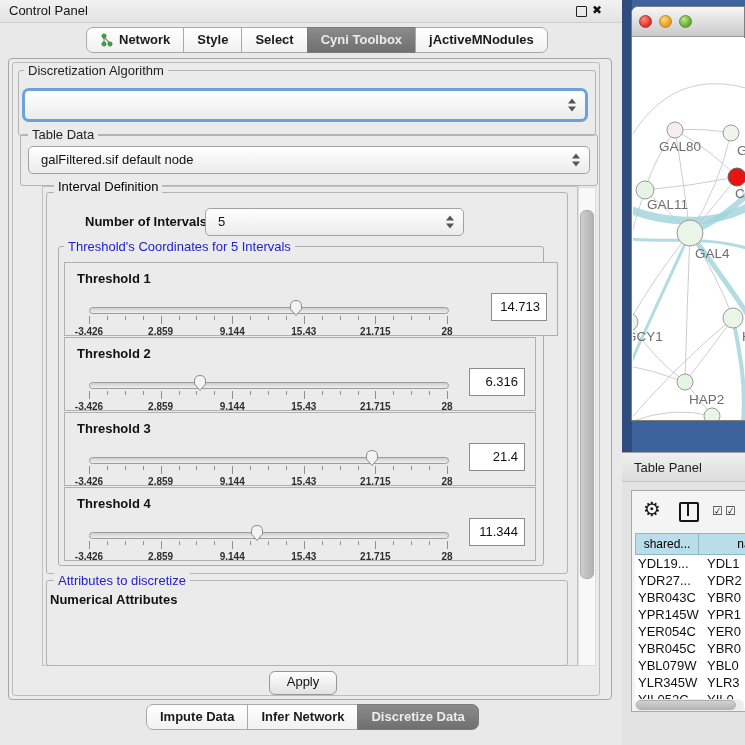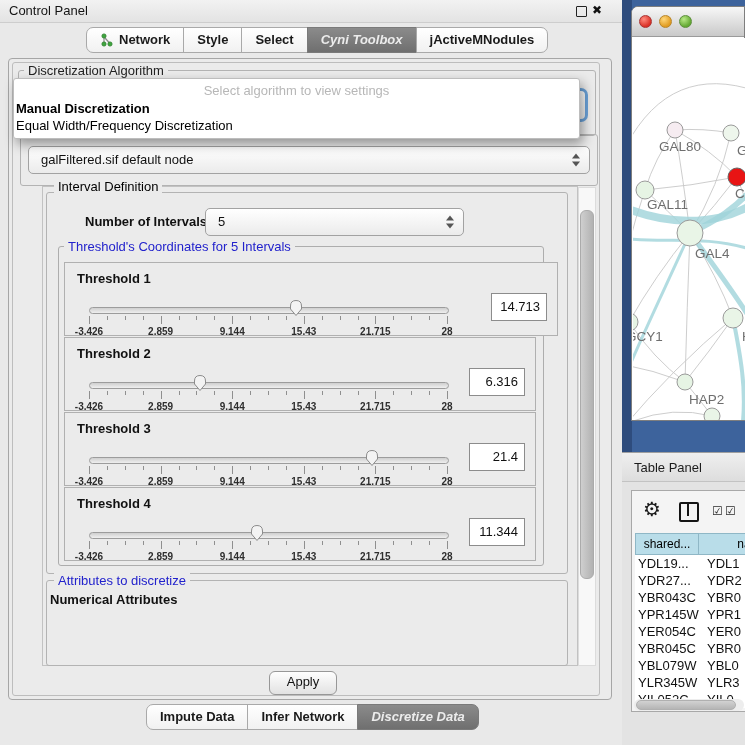--- a/index.html
+++ b/index.html
@@ -17,21 +17,21 @@
   #close-icon{position:absolute;left:592px;top:3px;font-size:12px;font-weight:bold;color:#111;
               font-family:"DejaVu Sans",sans-serif;}
 
   
   .tabbar{position:absolute;display:flex;height:26px;}
   .tab{display:flex;align-items:center;gap:5px;padding:0 13px;background:linear-gradient(#ffffff,#f1f1f1);
        border:1px solid #a9a9a9;margin-left:-1px;font-size:13px;font-weight:bold;color:#1a1a1a;
        line-height:24px;white-space:nowrap;}
   .tab:first-child{border-radius:7px 0 0 7px;margin-left:0;}
   .tab:last-child{border-radius:0 7px 7px 0;}
-  .tab.sel{background:linear-gradient(#8b8b8b,#6f6f6f);color:#ececec;border-color:#7a7a7a;font-style:italic;}
+  .tab.sel{background:linear-gradient(#8b8b8b,#6f6f6f);color:#ececec;border-color:#7a7a7a;}
   #top-tabs{left:86px;top:27px;}
   #bottom-tabs{left:146px;top:704px;}
 
   
   #outer-frame{position:absolute;left:8px;top:58px;width:602px;height:640px;
                border:1px solid #a6a6a6;border-radius:4px;background:#ebebeb;}
   #inner-frame{position:absolute;left:12px;top:62px;width:586px;height:632px;
                border:1px solid #bdbdbd;border-radius:3px;background:#ebebeb;}
 
   .group{position:absolute;border:1px solid #b3b3b3;border-radius:3px;}
@@ -167,25 +167,20 @@
 
   <div class="group" style="left:18px;top:70px;width:576px;height:64px;"></div>
   <div class="group-title" style="left:24px;top:63px;color:#222;">Discretization Algorithm</div>
   <div id="algo-combo">
     <div class="spin">
         <div class="tri-up"></div>
         <div class="tri-down"></div>
       </div>
   </div>
 
-  <div id="algo-popup">
-    <div class="ph">Select algorithm to view settings</div>
-    <div class="opt b">Manual Discretization</div>
-    <div class="opt">Equal Width/Frequency Discretization</div>
-  </div>
 
   <div class="group" style="left:20px;top:134px;width:576px;height:50px;"></div>
   <div class="group-title" style="left:28px;top:127px;color:#222;">Table Data</div>
   <div class="combo" style="left:28px;top:146px;width:560px;height:26px;">
     <span class="val">galFiltered.sif default node</span>
     <div class="spin">
         <div class="tri-up"></div>
         <div class="tri-down"></div>
       </div>
   </div>

